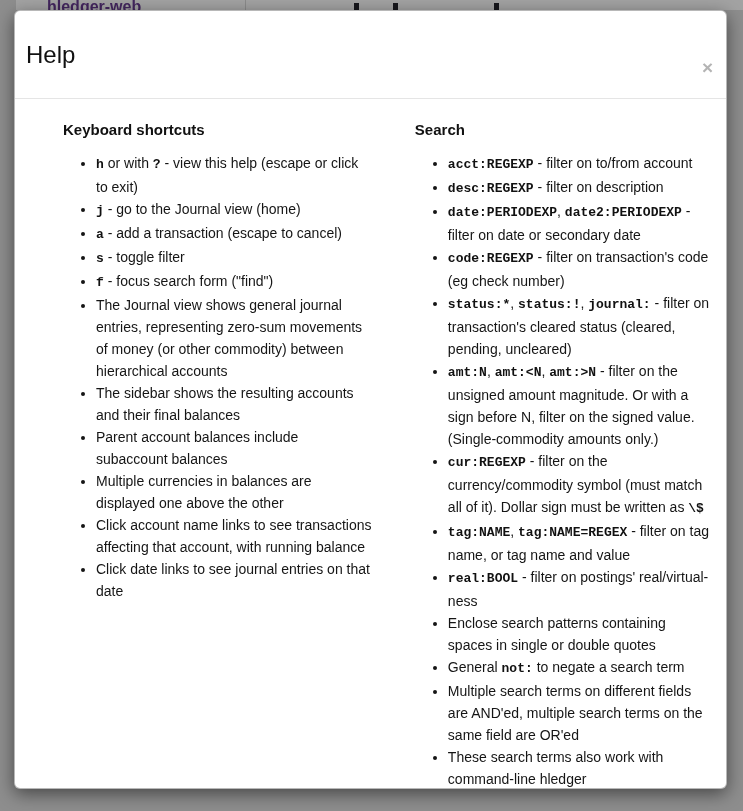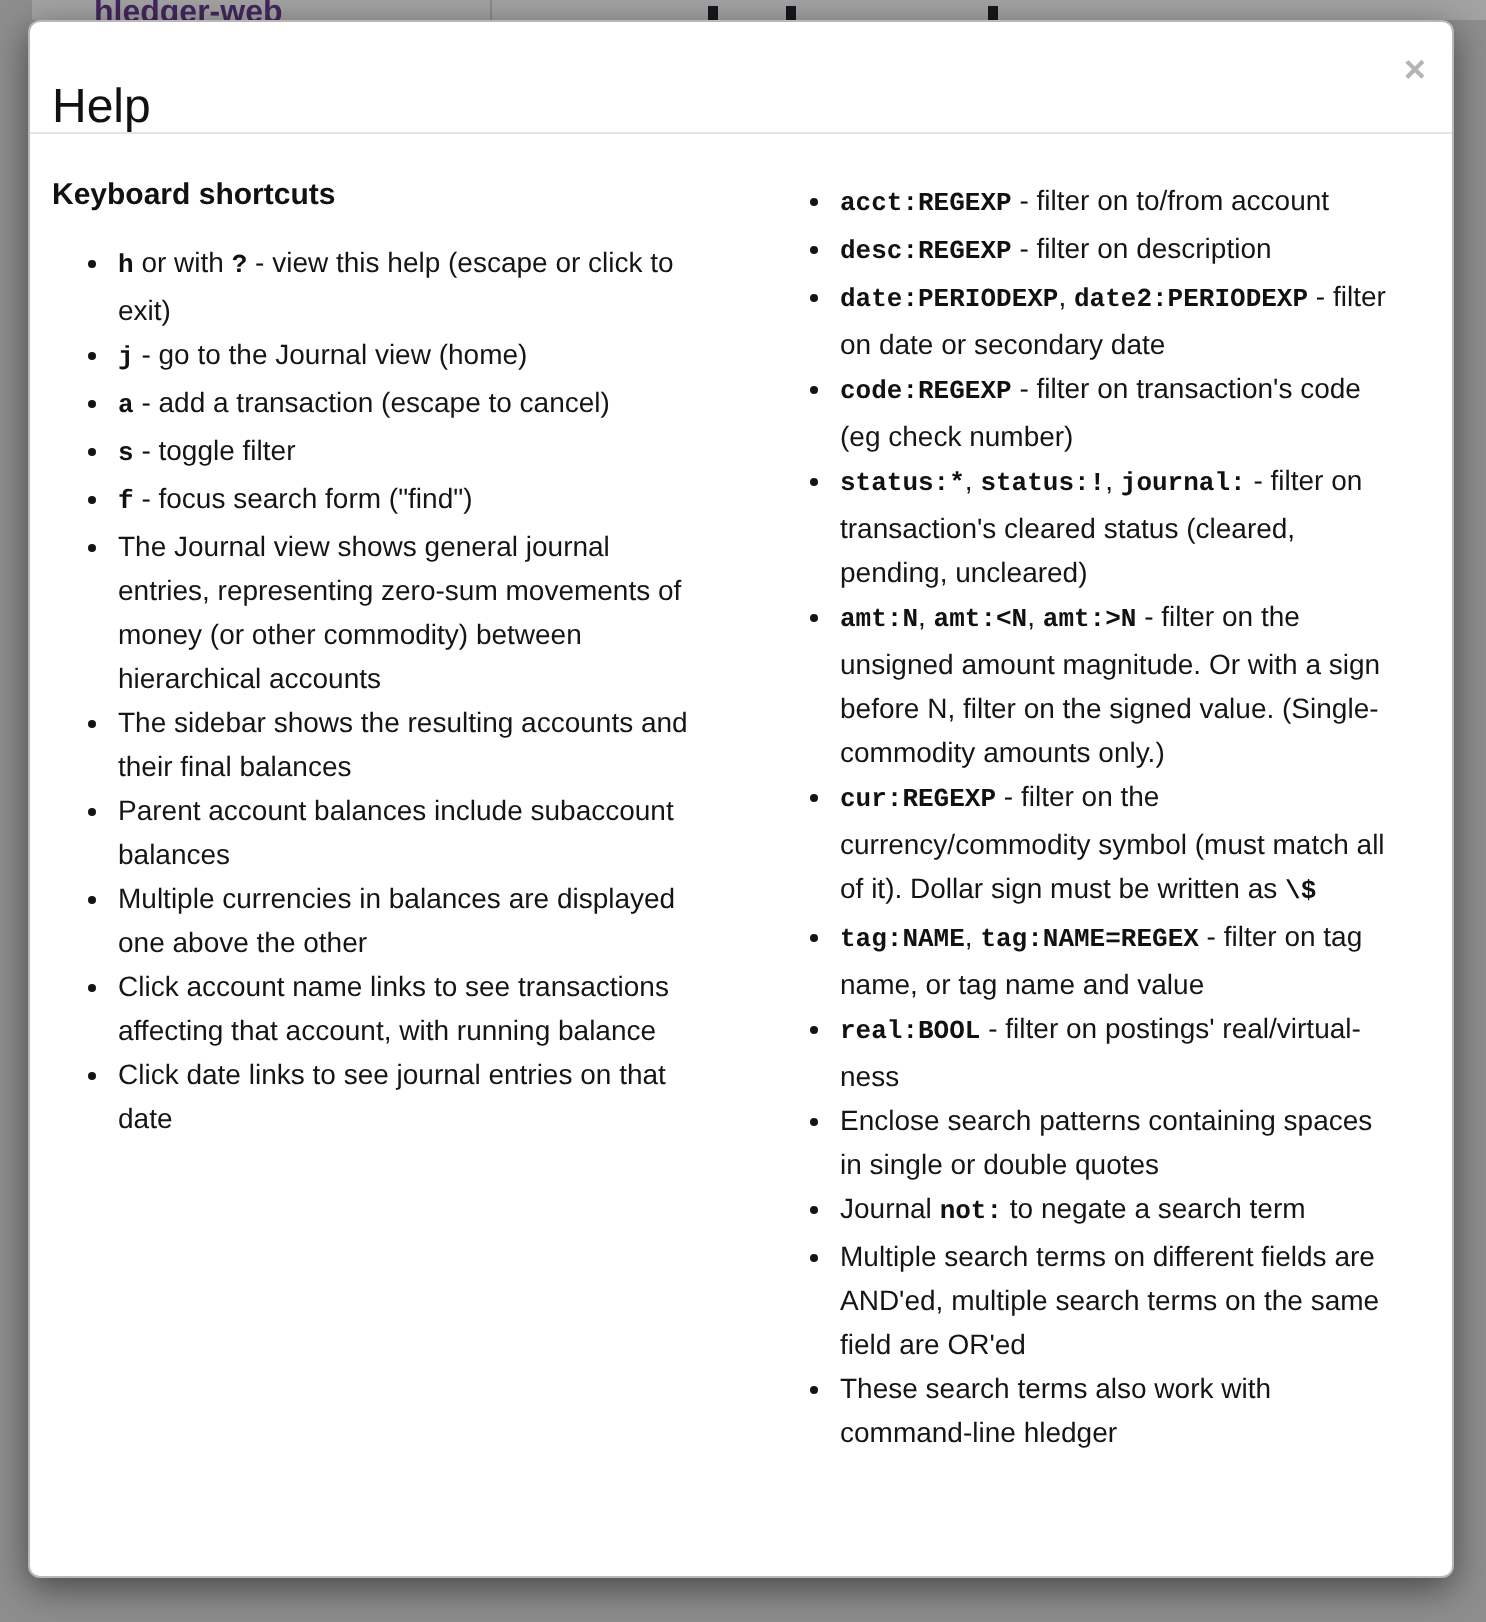--- a/index.html
+++ b/index.html
@@ -33,40 +33,41 @@
   
   .help-modal {
     position:absolute; left:14px; top:10px; width:713px; height:779px;
     background:#ffffff;
     border:1px solid rgba(0,0,0,.28);
     border-radius:6px;
     box-shadow:0 5px 18px rgba(0,0,0,.5);
     overflow:hidden;
   }
   .modal-header {
-    height:56px; display:flex; align-items:flex-end;
+    height:56px; display:flex; align-items:flex-start;
     padding:0 13px 0 11px;
     border-bottom:1px solid var(--header-divider, #e5e5e5);
+    margin-top:32px;
   }
   .modal-title {
     margin:0; font-size:24px; font-weight:normal; color:#111;
     line-height:1;
   }
   .close-btn {
     margin-left:auto; align-self:flex-start; margin-top:15px;
     background:none; border:none; padding:0;
     font-size:19px; line-height:1; font-weight:bold;
     color: var(--close-icon, #b4b4b4);
     cursor:pointer;
     font-family:"Liberation Sans", sans-serif;
   }
   .modal-body {
     display:flex; padding:22px 12px 0 11px;
   }
-  .col-left  { width:318px; }
+  .col-left  { width:318px;margin-left:37px; }
   .col-right { width:308px; margin-left:43px; }
 
   .section-heading {
     margin:0; font-size:15px; font-weight:bold; color:#111; line-height:18px;
   }
   .section-heading + .help-list { margin-top:13px; }
   .help-list + .section-heading { margin-top:30px; }
 
   .help-list {
     margin:0; padding:0 0 0 33px;
@@ -107,30 +108,31 @@
       <ul class="help-list">
           <li><span>The Journal view shows general journal entries, representing zero-sum movements of money (or other commodity) between hierarchical accounts</span></li>
           <li><span>The sidebar shows the resulting accounts and their final balances</span></li>
           <li><span>Parent account balances include subaccount balances</span></li>
           <li><span>Multiple currencies in balances are displayed one above the other</span></li>
           <li><span>Click account name links to see transactions affecting that account, with running balance</span></li>
           <li><span>Click date links to see journal entries on that date</span></li>
         </ul>
     </div>
     <div class="col-right">
+      <h2 class="section-heading">Search</h2>
       <ul class="help-list">
           <li><code>acct:REGEXP</code><span> - filter on to/from account</span></li>
           <li><code>desc:REGEXP</code><span> - filter on description</span></li>
           <li><code>date:PERIODEXP</code><span>, </span><code>date2:PERIODEXP</code><span> - filter on date or secondary date</span></li>
           <li><code>code:REGEXP</code><span> - filter on transaction's code (eg check number)</span></li>
           <li><code>status:*</code><span>, </span><code>status:!</code><span>, </span><code>journal:</code><span> - filter on transaction's cleared status (cleared, pending, uncleared)</span></li>
           <li><code>amt:N</code><span>, </span><code>amt:&lt;N</code><span>, </span><code>amt:&gt;N</code><span> - filter on the unsigned amount magnitude. Or with a sign before N, filter on the signed value. (Single-commodity amounts only.)</span></li>
           <li><code>cur:REGEXP</code><span> - filter on the currency/commodity symbol (must match all of it). Dollar sign must be written as </span><code>\$</code></li>
           <li><code>tag:NAME</code><span>, </span><code>tag:NAME=REGEX</code><span> - filter on tag name, or tag name and value</span></li>
           <li><code>real:BOOL</code><span> - filter on postings' real/virtual-ness</span></li>
           <li><span>Enclose search patterns containing spaces in single or double quotes</span></li>
-          <li><span>Journal </span><code>not:</code><span> to negate a search term</span></li>
+          <li><span>General </span><code>not:</code><span> to negate a search term</span></li>
           <li><span>Multiple search terms on different fields are AND'ed, multiple search terms on the same field are OR'ed</span></li>
           <li><span>These search terms also work with command-line hledger</span></li>
         </ul>
     </div>
   </div>
 </div>
 
 </body></html>

